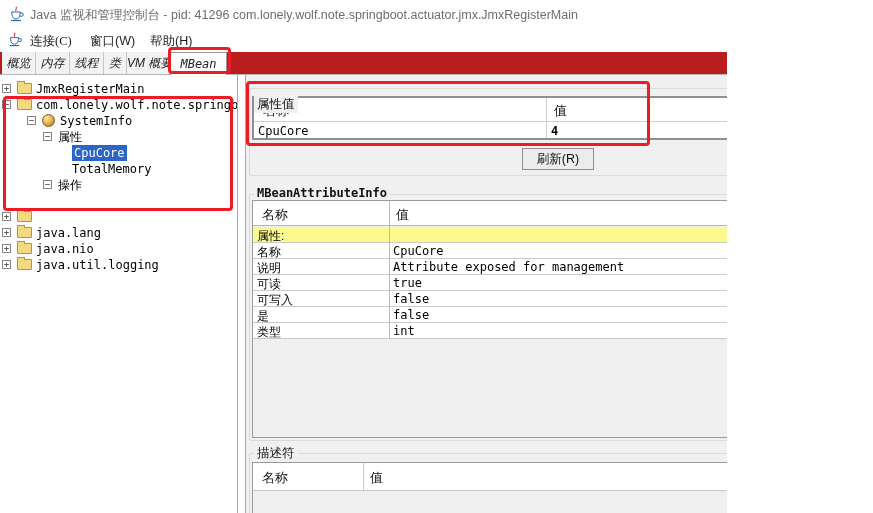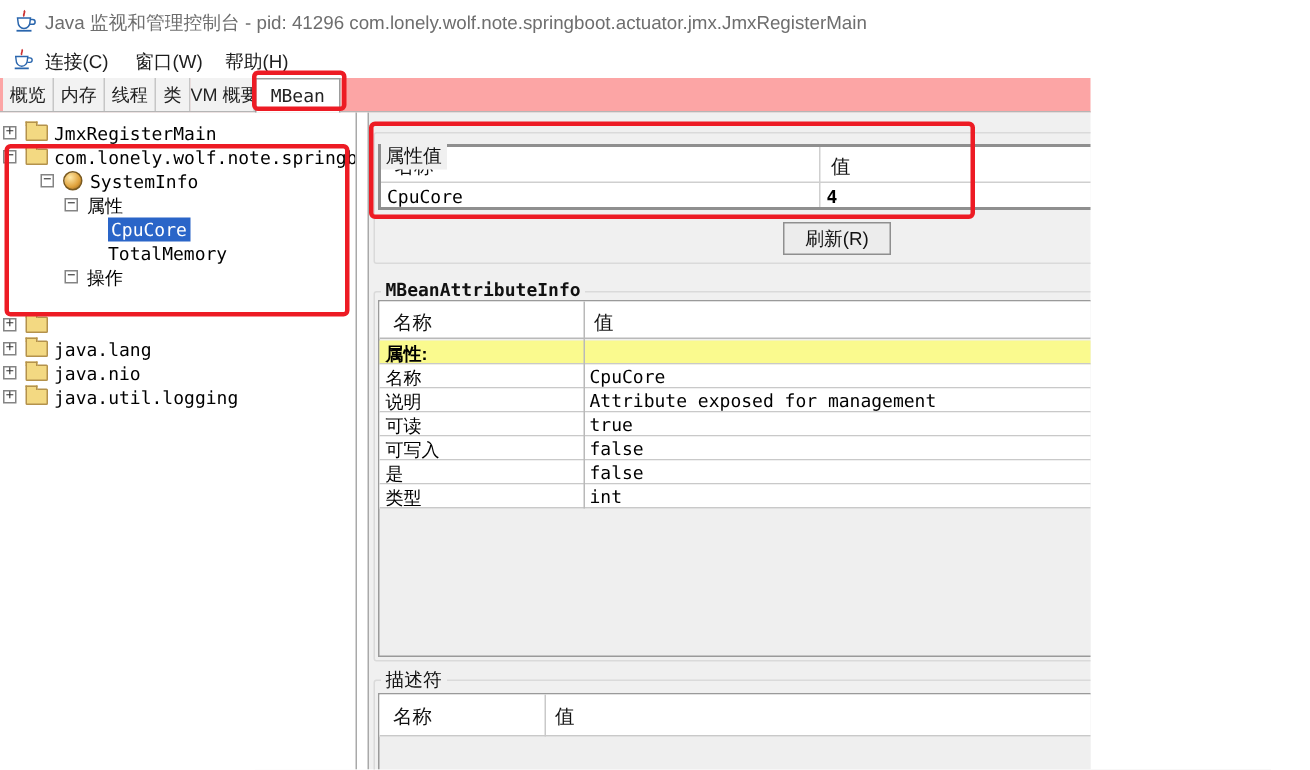--- a/index.html
+++ b/index.html
@@ -15,31 +15,31 @@
   .t-min { left:748px; } .t-max { left:793px; } .t-close { left:838px; }
   .t-min::before { content:""; position:absolute; left:9px; top:14px; width:13px; height:1px; background:#8b8b8b; }
   .t-max::before { content:""; position:absolute; left:9px; top:8px; width:11px; height:11px; border:1px solid #8b8b8b; }
   .t-close::before, .t-close::after { content:""; position:absolute; left:15px; top:7px; width:1px; height:14px; background:#8b8b8b; }
   .t-close::before { transform:rotate(45deg); } .t-close::after { transform:rotate(-45deg); }
 
   
   .menubar { position:absolute; top:28px; left:0; width:873px; height:24px; background:#fff; }
   .menubar .java-icon { position:absolute; left:7px; top:4px; }
   .menu-item { position:absolute; top:5px; font-size:12.5px; color:#1d1d1d; }
-  .mi-0 { left:30px; } .mi-1 { left:90px; } .mi-2 { left:150px; }
+  .mi-0 { left:30px;font-family:Liberation Serif, serif; } .mi-1 { left:90px; } .mi-2 { left:150px; }
   .f-btn { position:absolute; top:30px; width:29px; height:20px; background:#fff; border:1px solid #b3b3b3; }
   .f-min { left:777px; } .f-restore { left:809px; } .f-close { left:841px; }
   .f-min::before { content:""; position:absolute; left:9px; bottom:4px; width:9px; height:2px; background:#4c5862; }
   .f-restore::before { content:""; position:absolute; left:11px; top:4px; width:8px; height:7px; border:1px solid #4c5862; }
   .f-restore::after { content:""; position:absolute; left:8px; top:7px; width:8px; height:7px; border:1px solid #4c5862; background:#fff; }
   .f-close::before, .f-close::after { content:""; position:absolute; left:13px; top:4px; width:2px; height:11px; background:#4c5862; }
   .f-close::before { transform:rotate(45deg); } .f-close::after { transform:rotate(-45deg); }
 
   
-  .tabstrip { position:absolute; top:52px; left:0; width:873px; height:23px; background:#fca5a5; border-bottom:1px solid #b5b5b5; }
+  .tabstrip { position:absolute; top:52px; left:0; width:873px; height:23px; background:#b91c1c; border-bottom:1px solid #b5b5b5;font-style:italic; }
   .tab { position:relative; display:inline-block; height:22px; line-height:22px; text-align:center;
          font-size:12px; color:#222; background:#f2f2f2; border-right:1px solid #c6c6c6; vertical-align:top; white-space:nowrap; overflow:hidden; }
   .tab-0 { margin-left:2px; width:34px; } .tab-1 { width:34px; } .tab-2 { width:34px; }
   .tab-3 { width:23px; } .tab-4 { width:43px; }
   .tab-5 { width:57px; height:23px; background:#fff; border:1px solid #9c9c9c; border-bottom:none;
            font-family:"DejaVu Sans Mono", monospace; font-size:12px; z-index:3; }
   
   .plug { position:absolute; left:838px; top:56px; width:28px; height:18px; }
   .plug-bar { position:absolute; left:0; top:7px; width:28px; height:4px; background:#4d9b42; border-radius:2px; }
   .plug-body { position:absolute; left:7px; top:0; width:14px; height:18px; border-radius:50%;
@@ -103,21 +103,21 @@
   
   .info-table { position:absolute; left:252px; top:200px; width:612px; height:238px; background:#efefef; border:1px solid #9a9a9a; }
   .it-header { position:absolute; left:0; top:0; width:100%; height:25px; background:#fff; border-bottom:1px solid #b9b9b9; font-size:13px; color:#111; }
   .it-header span { position:absolute; top:5px; }
   .it-h1 { left:9px; } .it-h2 { left:143px; }
   .it-row { position:absolute; left:0; width:100%; height:16px; background:#fff; border-bottom:1px solid #c9c9c9; }
   .it-row .c1 { position:absolute; left:4px; top:1px; font-size:12px; color:#000; }
   .it-row .c2 { position:absolute; left:140px; top:1px; font-family:"DejaVu Sans Mono", monospace; font-size:12px; color:#000; }
   .ir-0 { top:26px; } .ir-1 { top:42px; } .ir-2 { top:58px; } .ir-3 { top:74px; }
   .ir-4 { top:90px; } .ir-5 { top:106px; } .ir-6 { top:122px; }
-  .it-row.yellow { background:#fafa8e; } .it-row.yellow .c1 { font-weight:bold; }
+  .it-row.yellow { background:#fafa8e; } .it-row.yellow .c1 { font-weight:normal; }
   .it-vline { position:absolute; left:136px; top:0; width:1px; height:138px; background:#b9b9b9; }
 
   
   .desc-table { position:absolute; left:252px; top:462px; width:612px; height:51px; background:#efefef;
                 border:1px solid #9a9a9a; border-bottom:none; }
   .dt-header { position:absolute; left:0; top:0; width:100%; height:28px; background:#fff; border-bottom:1px solid #c9c9c9; font-size:13px; color:#111; }
   .dt-header span { position:absolute; top:6px; }
   .dt-h1 { left:9px; } .dt-h2 { left:117px; }
   .dt-vline { position:absolute; left:110px; top:0; width:1px; height:28px; background:#c9c9c9; }
 </style>

